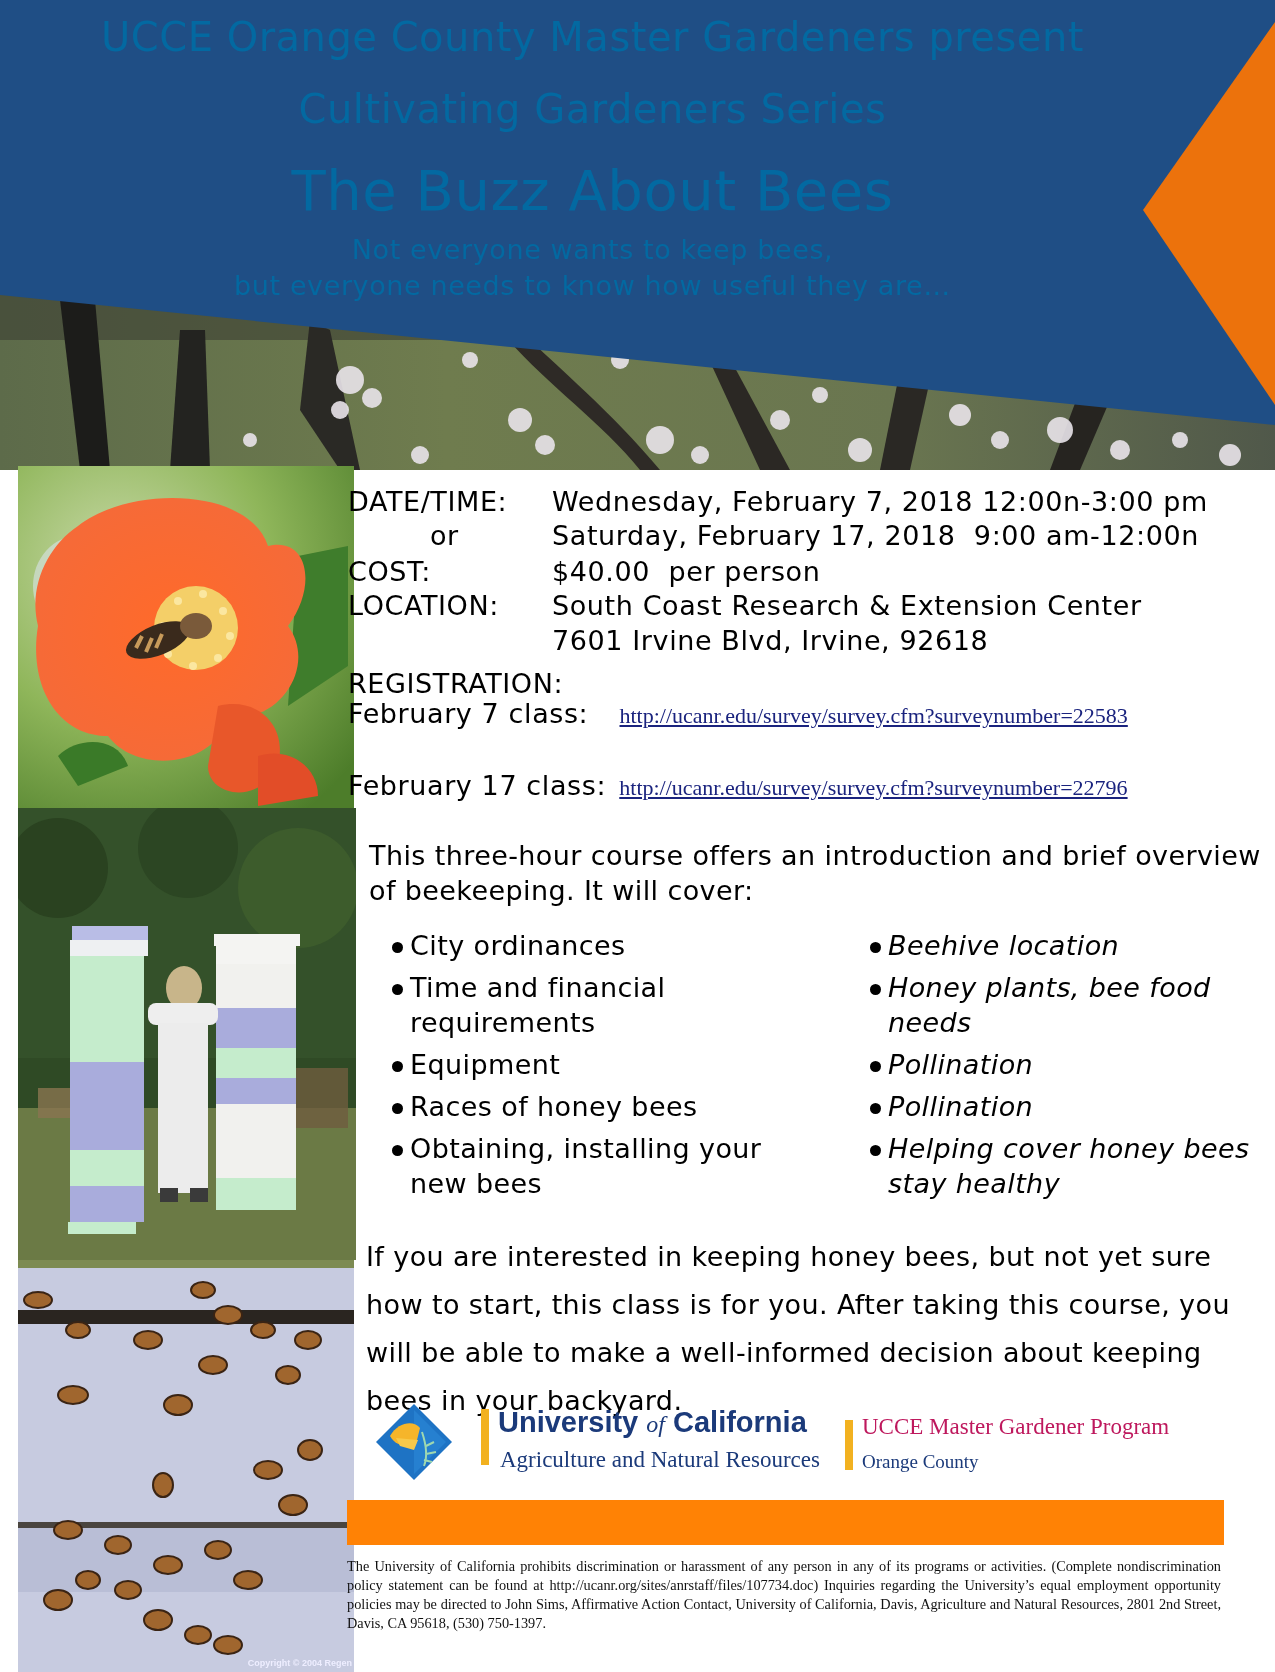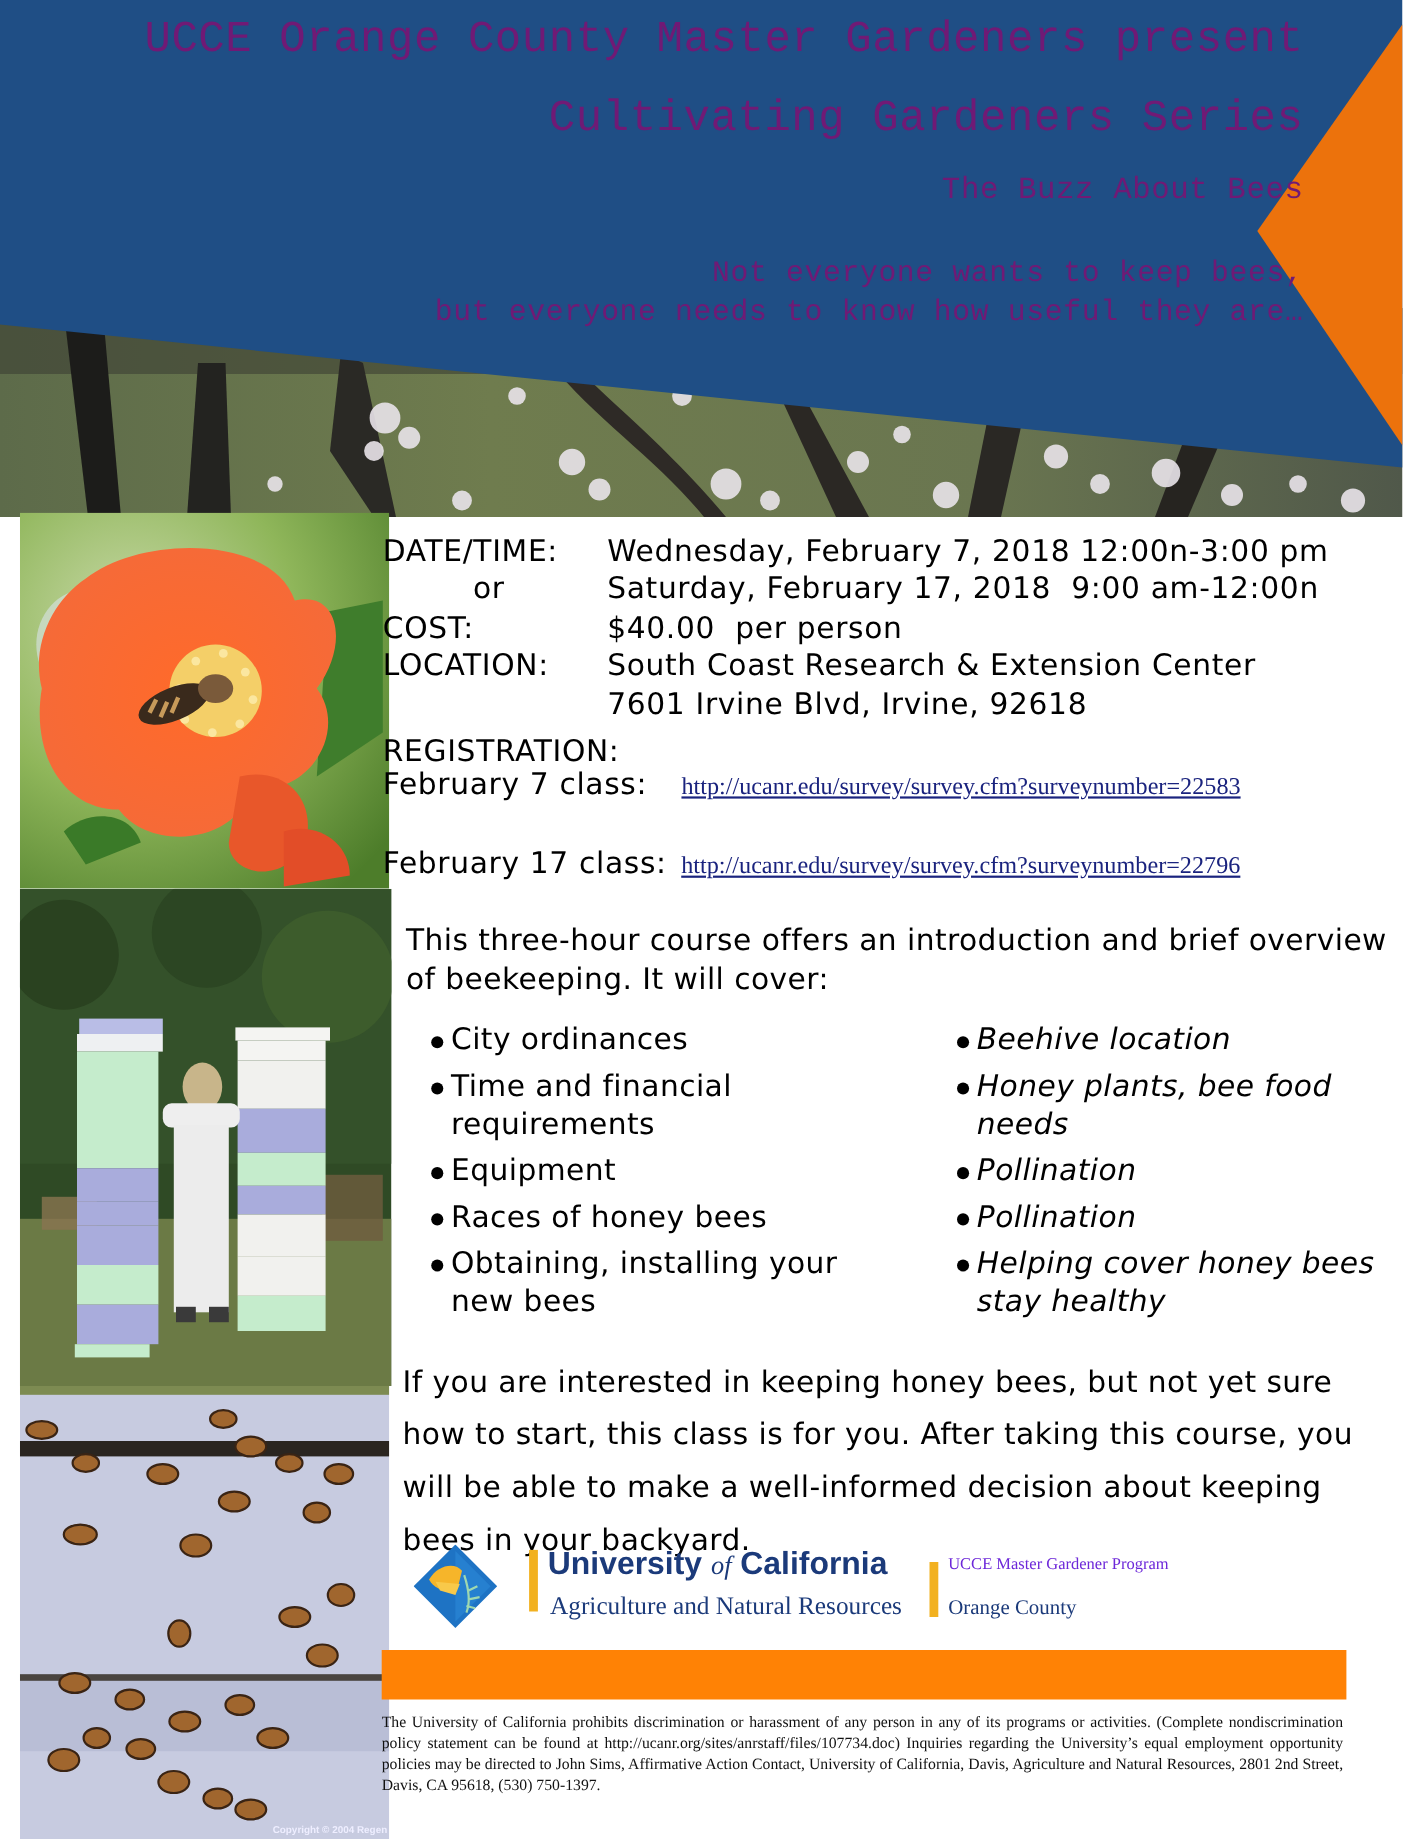--- a/index.html
+++ b/index.html
@@ -1,24 +1,24 @@
 <!DOCTYPE html>
 <html><head>
 <meta charset="utf-8">
 <style>
   html, body { margin:0; padding:0; }
   body { width:1275px; height:1672px; position:relative; overflow:hidden; background:#ffffff; font-family:"DejaVu Sans", sans-serif; color:#000; }
   .abs { position:absolute; }
 
   
   #header-bg { left:0; top:0; width:1275px; height:470px; }
-  .hdr-line { position:absolute; left:0; width:1185px; text-align:right; color:#701a75; white-space:nowrap;font-family:Liberation Mono, monospace; }
+  .hdr-line { position:absolute; left:0; width:1185px; text-align:center; color:#0369a1; white-space:nowrap; }
   #hdr-title { top:14px; font-size:40px; letter-spacing:0.5px; }
   #hdr-series { top:86px; font-size:40px; letter-spacing:0.5px; }
-  #hdr-topic { top:158px; font-size:28px; letter-spacing:0.5px; }
+  #hdr-topic { top:158px; font-size:56px; letter-spacing:0.5px; }
   #hdr-tag1 { top:234px; font-size:27px; letter-spacing:0.6px; }
   #hdr-tag2 { top:270px; font-size:27px; letter-spacing:0.6px; }
 
   
   .photo { position:absolute; left:0; overflow:hidden;margin-left:18px; }
   #photo-flower { top:466px; width:336px; height:342px; }
   #photo-hives { top:808px; width:338px; height:452px; }
   #photo-bees { top:1260px; width:336px; height:412px; }
   .copyright { position:absolute; right:2px; bottom:4px; font-size:9px; color:#eef; font-weight:bold; font-family:"Liberation Sans", sans-serif; }
 
@@ -37,21 +37,21 @@
   #bullets-right { left:866px; width:420px;font-style:italic; }
 
   .closing { position:absolute; left:366px; top:1233px; width:900px; font-size:27px; line-height:48px; letter-spacing:0.4px; }
 
   
   #uc-logo-mark { left:376px; top:1404px; width:76px; height:76px; }
   .gold-bar { position:absolute; background:#f2b120; width:8px; }
   .uc-name { position:absolute; left:498px; top:1406px; font-family:"Liberation Sans", sans-serif; font-weight:bold; font-size:29px; color:#1b3a7a; white-space:nowrap; }
   .uc-name .of { font-family:"Liberation Serif", serif; font-style:italic; font-weight:normal; font-size:24px; }
   .uc-sub { position:absolute; left:500px; top:1447px; font-family:"Liberation Serif", serif; font-size:23px; color:#1b3a7a; white-space:nowrap; }
-  .mg-name { position:absolute; left:862px; top:1414px; font-family:"Liberation Serif", serif; font-size:15px; color:#6d28d9; white-space:nowrap; }
+  .mg-name { position:absolute; left:862px; top:1414px; font-family:"Liberation Serif", serif; font-size:23px; color:#be185d; white-space:nowrap; }
   .mg-sub { position:absolute; left:862px; top:1451px; font-family:"Liberation Serif", serif; font-size:19px; color:#1b3a7a; white-space:nowrap; }
 
   #orange-band { left:347px; top:1500px; width:877px; height:45px; background:#ff8205; }
 
   .disclaimer { position:absolute; left:347px; top:1557px; width:874px; font-family:"Liberation Serif", serif; font-size:14.3px; line-height:19px; text-align:justify; color:#111; }
 </style>
 </head>
 <body>
 
 <svg id="header-bg" class="abs" viewBox="0 0 1275 470" width="1275" height="470">

